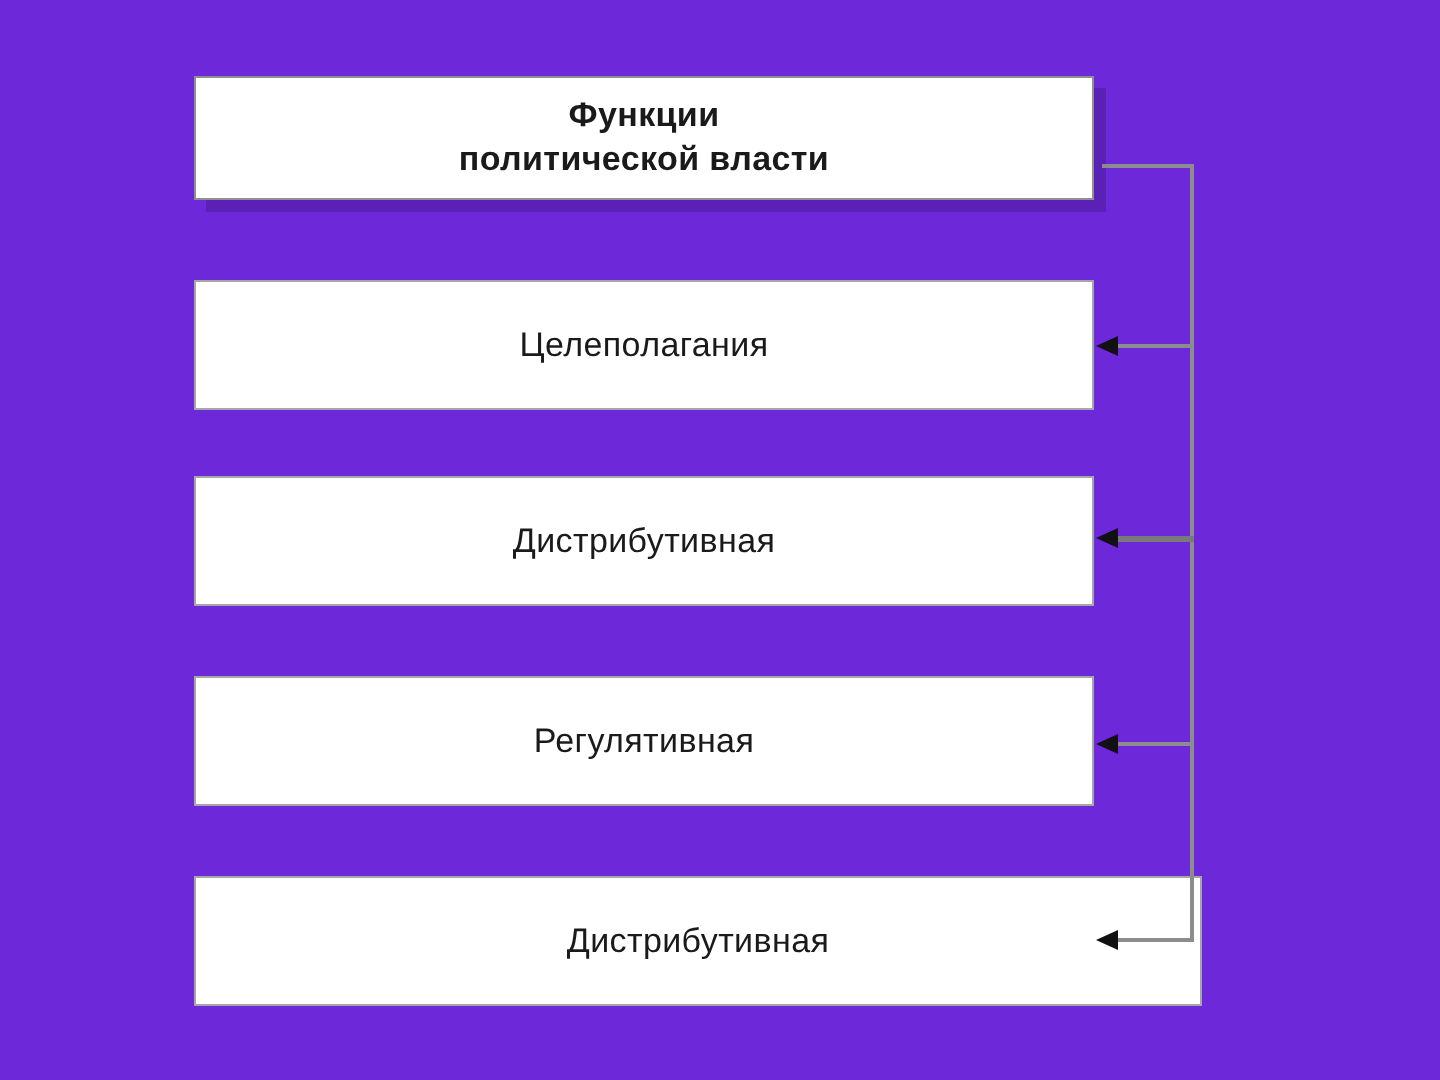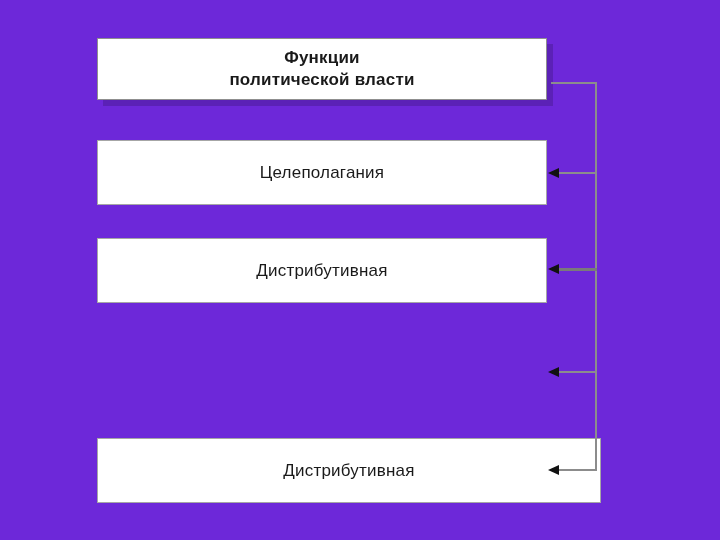--- a/index.html
+++ b/index.html
@@ -79,20 +79,23 @@
   </div>
 
   <div class="node" style="left:97px; top:140px; width:450px; height:65px;">
     <div class="label">Целеполагания</div>
   </div>
 
   <div class="node" style="left:97px; top:238px; width:450px; height:65px;">
     <div class="label">Дистрибутивная</div>
   </div>
 
+  <div class="node" style="left:97px; top:338px; width:450px; height:65px;">
+    <div class="label">Регулятивная</div>
+  </div>
 
   <div class="node" style="left:97px; top:438px; width:504px; height:65px;">
     <div class="label">Дистрибутивная</div>
   </div>
 
   <div class="conn-layer">
 
     <div class="conn h" style="left:551px; top:82px; width:46px;"></div>
 
     <div class="conn v" style="left:595px; top:82px; height:389px;"></div>

